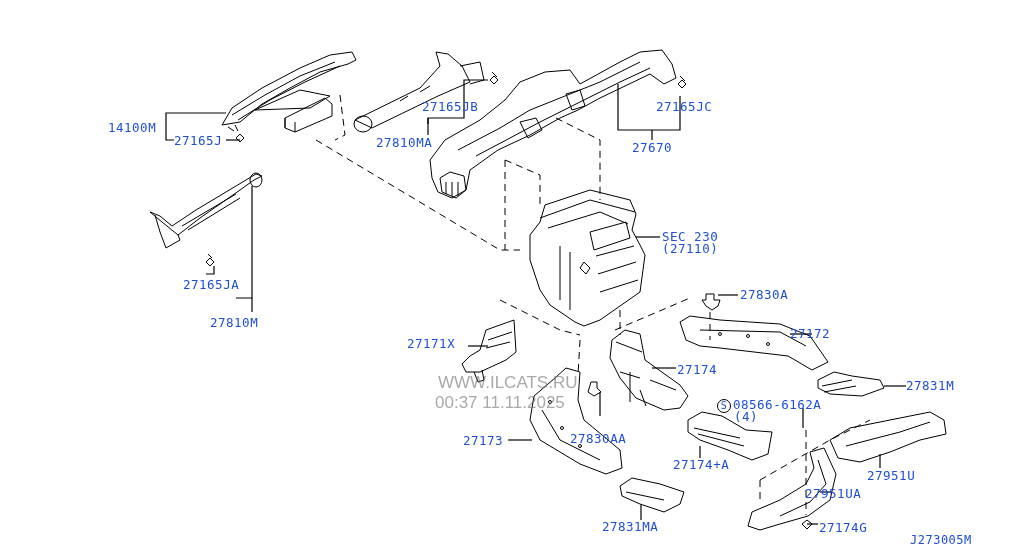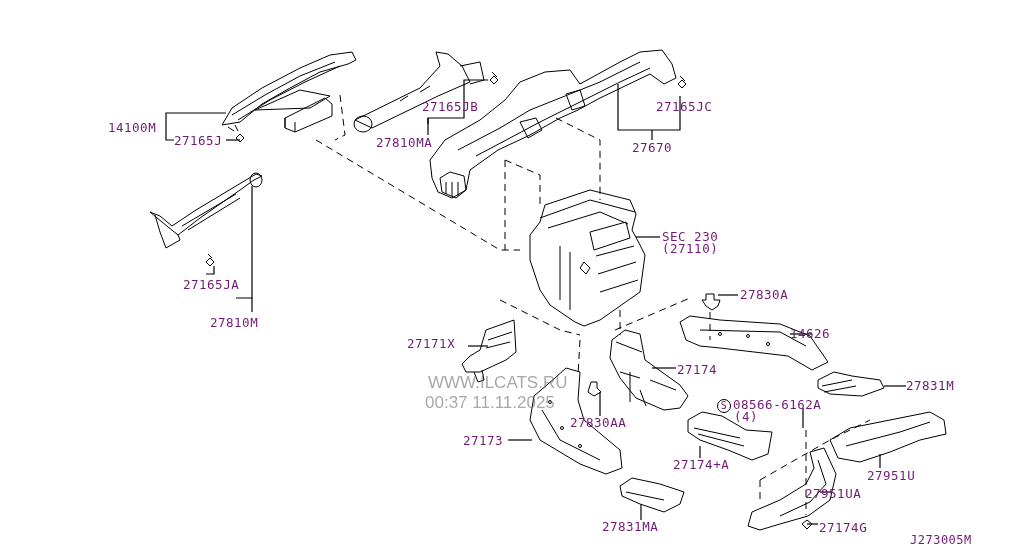--- a/index.html
+++ b/index.html
@@ -1,22 +1,22 @@
 <!DOCTYPE html>
 <html><head>
 <meta charset="utf-8">
 <style>
   html, body { margin:0; padding:0; background:#ffffff; }
   body { width:1024px; height:560px; position:relative; overflow:hidden; font-family:"DejaVu Sans Mono", monospace; }
   #diagram { position:absolute; left:0; top:0; width:1024px; height:560px; }
   .part { fill:none; stroke:#000; stroke-width:1; stroke-linejoin:round; }
   .leader { fill:none; stroke:#000; stroke-width:1.2; }
   .dash { fill:none; stroke:#000; stroke-width:1; stroke-dasharray:7 5; }
-  .lbl { position:absolute; font-family:"DejaVu Sans Mono", monospace; font-size:12.5px; color:#701a75; white-space:nowrap; line-height:14px; letter-spacing:0.5px; }
-  .wm { position:absolute; font-family:"Liberation Sans", sans-serif; font-size:17px; color:rgba(110,110,110,0.6); line-height:17px; white-space:nowrap; }
+  .lbl { position:absolute; font-family:"DejaVu Sans Mono", monospace; font-size:12.5px; color:#1d4ed8; white-space:nowrap; line-height:14px; letter-spacing:0.5px; }
+  .wm { position:absolute; font-family:"Liberation Sans", sans-serif; font-size:17px; color:rgba(110,110,110,0.6); line-height:17px; white-space:nowrap;margin-left:10px; }
   .circleS { display:inline-block; width:12px; height:12px; border:1px solid #000; border-radius:50%; text-align:center; font-size:10px; line-height:12px; margin-right:2px; }
 </style>
 </head>
 <body>
 
 <svg id="diagram" viewBox="0 0 1024 560" xmlns="http://www.w3.org/2000/svg">
 
   <g>
     <path class="part" d="M222,125 L232,108 L262,88 L300,68 L330,55 L352,52 L356,60 L348,64 L320,72 L290,88 L262,104 L240,122 Z"></path>
     <path class="part" d="M232,115 L265,95 L300,76 L335,62"></path>
@@ -180,29 +180,29 @@
 <span class="lbl" style="left:174px;top:134px">27165J</span>
 <span class="lbl" style="left:422px;top:100px">27165JB</span>
 <span class="lbl" style="left:376px;top:136px">27810MA</span>
 <span class="lbl" style="left:656px;top:100px">27165JC</span>
 <span class="lbl" style="left:632px;top:141px">27670</span>
 <span class="lbl" style="left:662px;top:230px">SEC 230</span>
 <span class="lbl" style="left:662px;top:242px">(27110)</span>
 <span class="lbl" style="left:183px;top:278px">27165JA</span>
 <span class="lbl" style="left:210px;top:316px">27810M</span>
 <span class="lbl" style="left:740px;top:288px">27830A</span>
-<span class="lbl" style="left:790px;top:327px">14626</span>
+<span class="lbl" style="left:790px;top:327px">27172</span>
 <span class="lbl" style="left:407px;top:337px">27171X</span>
 <span class="lbl" style="left:677px;top:363px">27174</span>
 <span class="lbl" style="left:906px;top:379px">27831M</span>
 
 <span class="lbl" style="left:717px;top:398px"><span class="circleS">S</span><span>08566-6162A</span></span>
 <span class="lbl" style="left:734px;top:410px">(4)</span>
 
-<span class="lbl" style="left:570px;top:416px">27830AA</span>
+<span class="lbl" style="left:570px;top:432px">27830AA</span>
 <span class="lbl" style="left:463px;top:434px">27173</span>
 <span class="lbl" style="left:673px;top:458px">27174+A</span>
 <span class="lbl" style="left:867px;top:469px">27951U</span>
 <span class="lbl" style="left:805px;top:487px">27951UA</span>
 <span class="lbl" style="left:602px;top:520px">27831MA</span>
 <span class="lbl" style="left:819px;top:521px">27174G</span>
 <span class="lbl" style="left:910px;top:533px;font-size:12px">J273005M</span>
 
 <span class="wm" style="left:428px;top:374px">WWW.ILCATS.RU</span>
 <span class="wm" style="left:425px;top:394px">00:37 11.11.2025</span>

